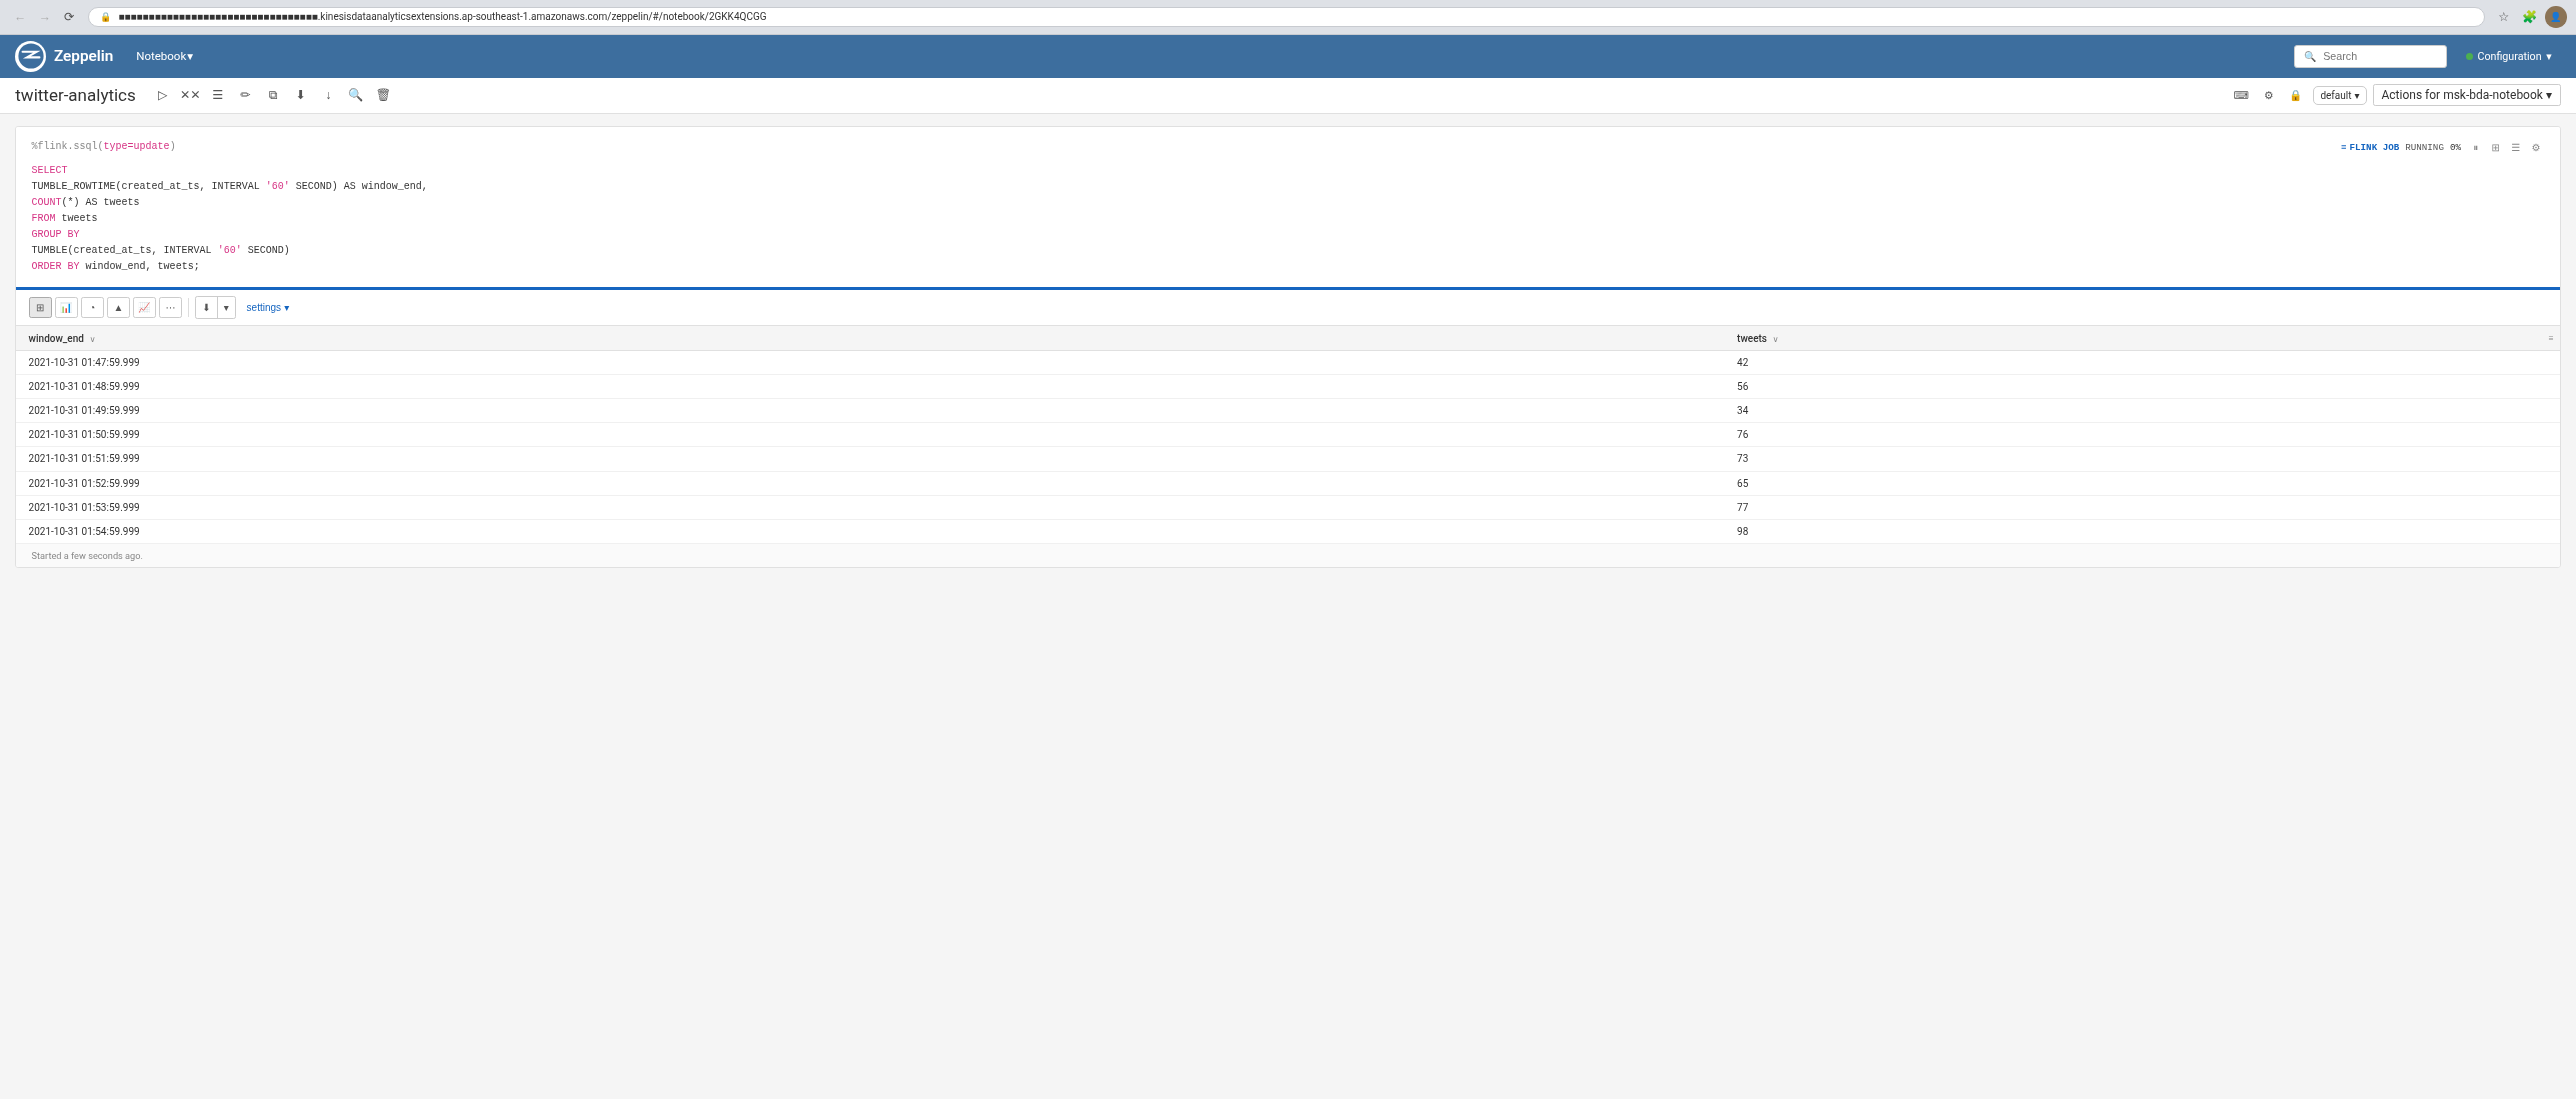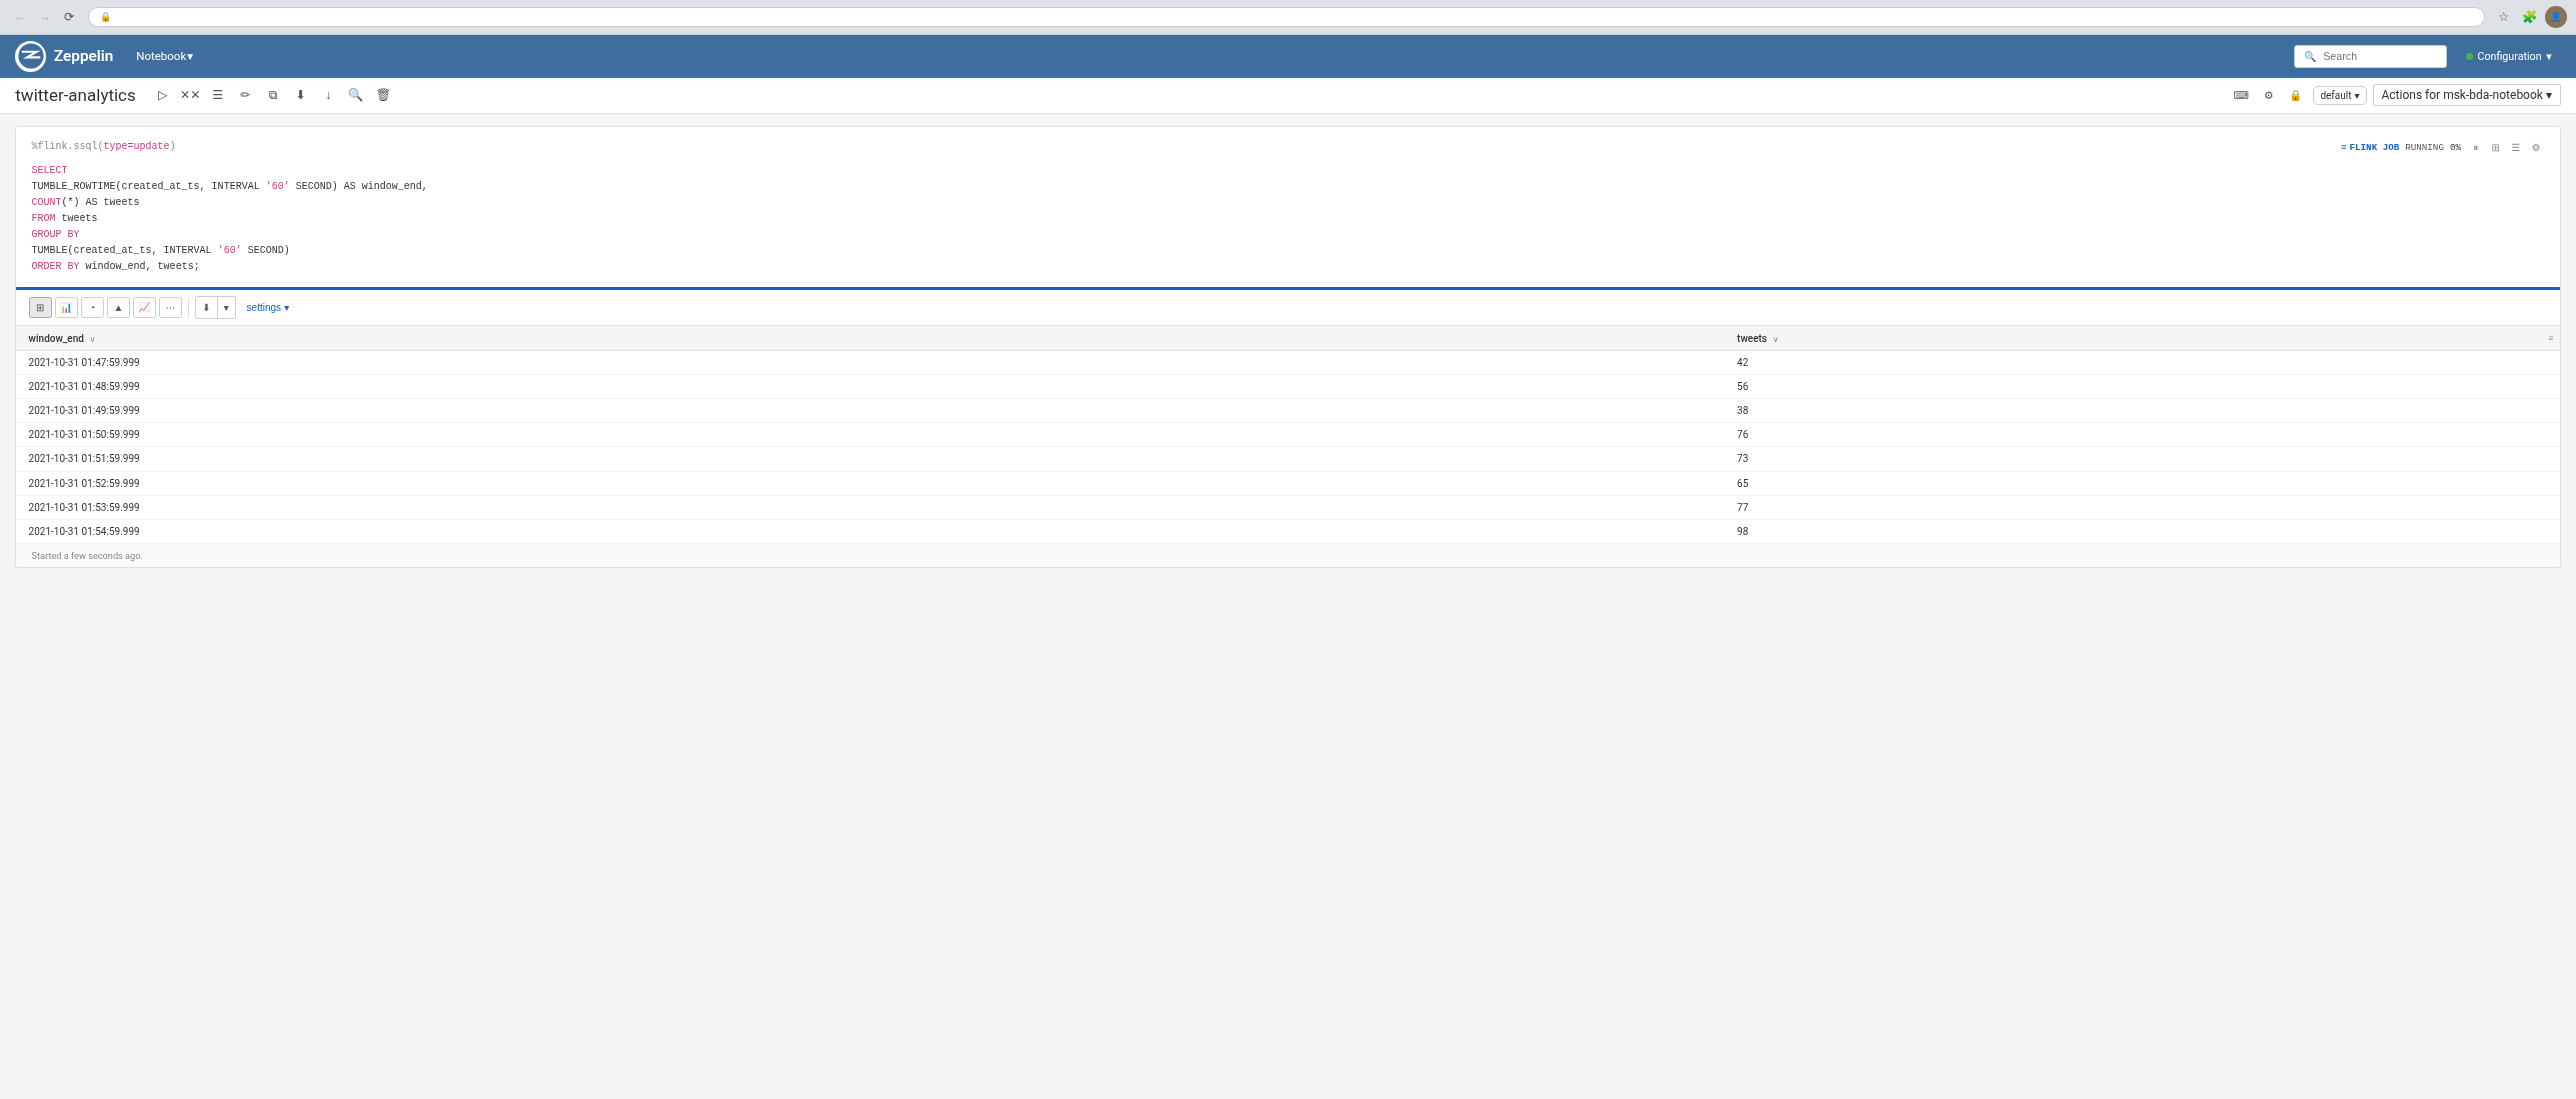--- a/index.html
+++ b/index.html
@@ -365,20 +365,21 @@
 <body>
 
 <div class="browser-chrome">
   <div class="browser-nav-btns">
     <button class="nav-btn disabled">←</button>
     <button class="nav-btn disabled">→</button>
     <button class="nav-btn">⟳</button>
   </div>
   <div class="address-bar">
     <span class="lock-icon">🔒</span>
+    <span class="address-text">■■■■■■■■■■■■■■■■■■■■■■■■■■■■■■■■■.kinesisdataanalyticsextensions.ap-southeast-1.amazonaws.com/zeppelin/#/notebook/2GKK4QCGG</span>
   </div>
   <div class="browser-actions">
     <button class="browser-action-btn">☆</button>
     <button class="browser-action-btn">🧩</button>
     <div class="avatar-circle">👤</div>
   </div>
 </div>
 
 <div class="app-header">
   <div class="zeppelin-logo">
@@ -510,21 +511,21 @@
       <tr>
             <td>2021-10-31 01:47:59.999</td>
             <td>42</td>
           </tr>
           <tr>
             <td>2021-10-31 01:48:59.999</td>
             <td>56</td>
           </tr>
           <tr>
             <td>2021-10-31 01:49:59.999</td>
-            <td>38</td>
+            <td>34</td>
           </tr>
           <tr>
             <td>2021-10-31 01:50:59.999</td>
             <td>76</td>
           </tr>
           <tr>
             <td>2021-10-31 01:51:59.999</td>
             <td>73</td>
           </tr>
           <tr>

